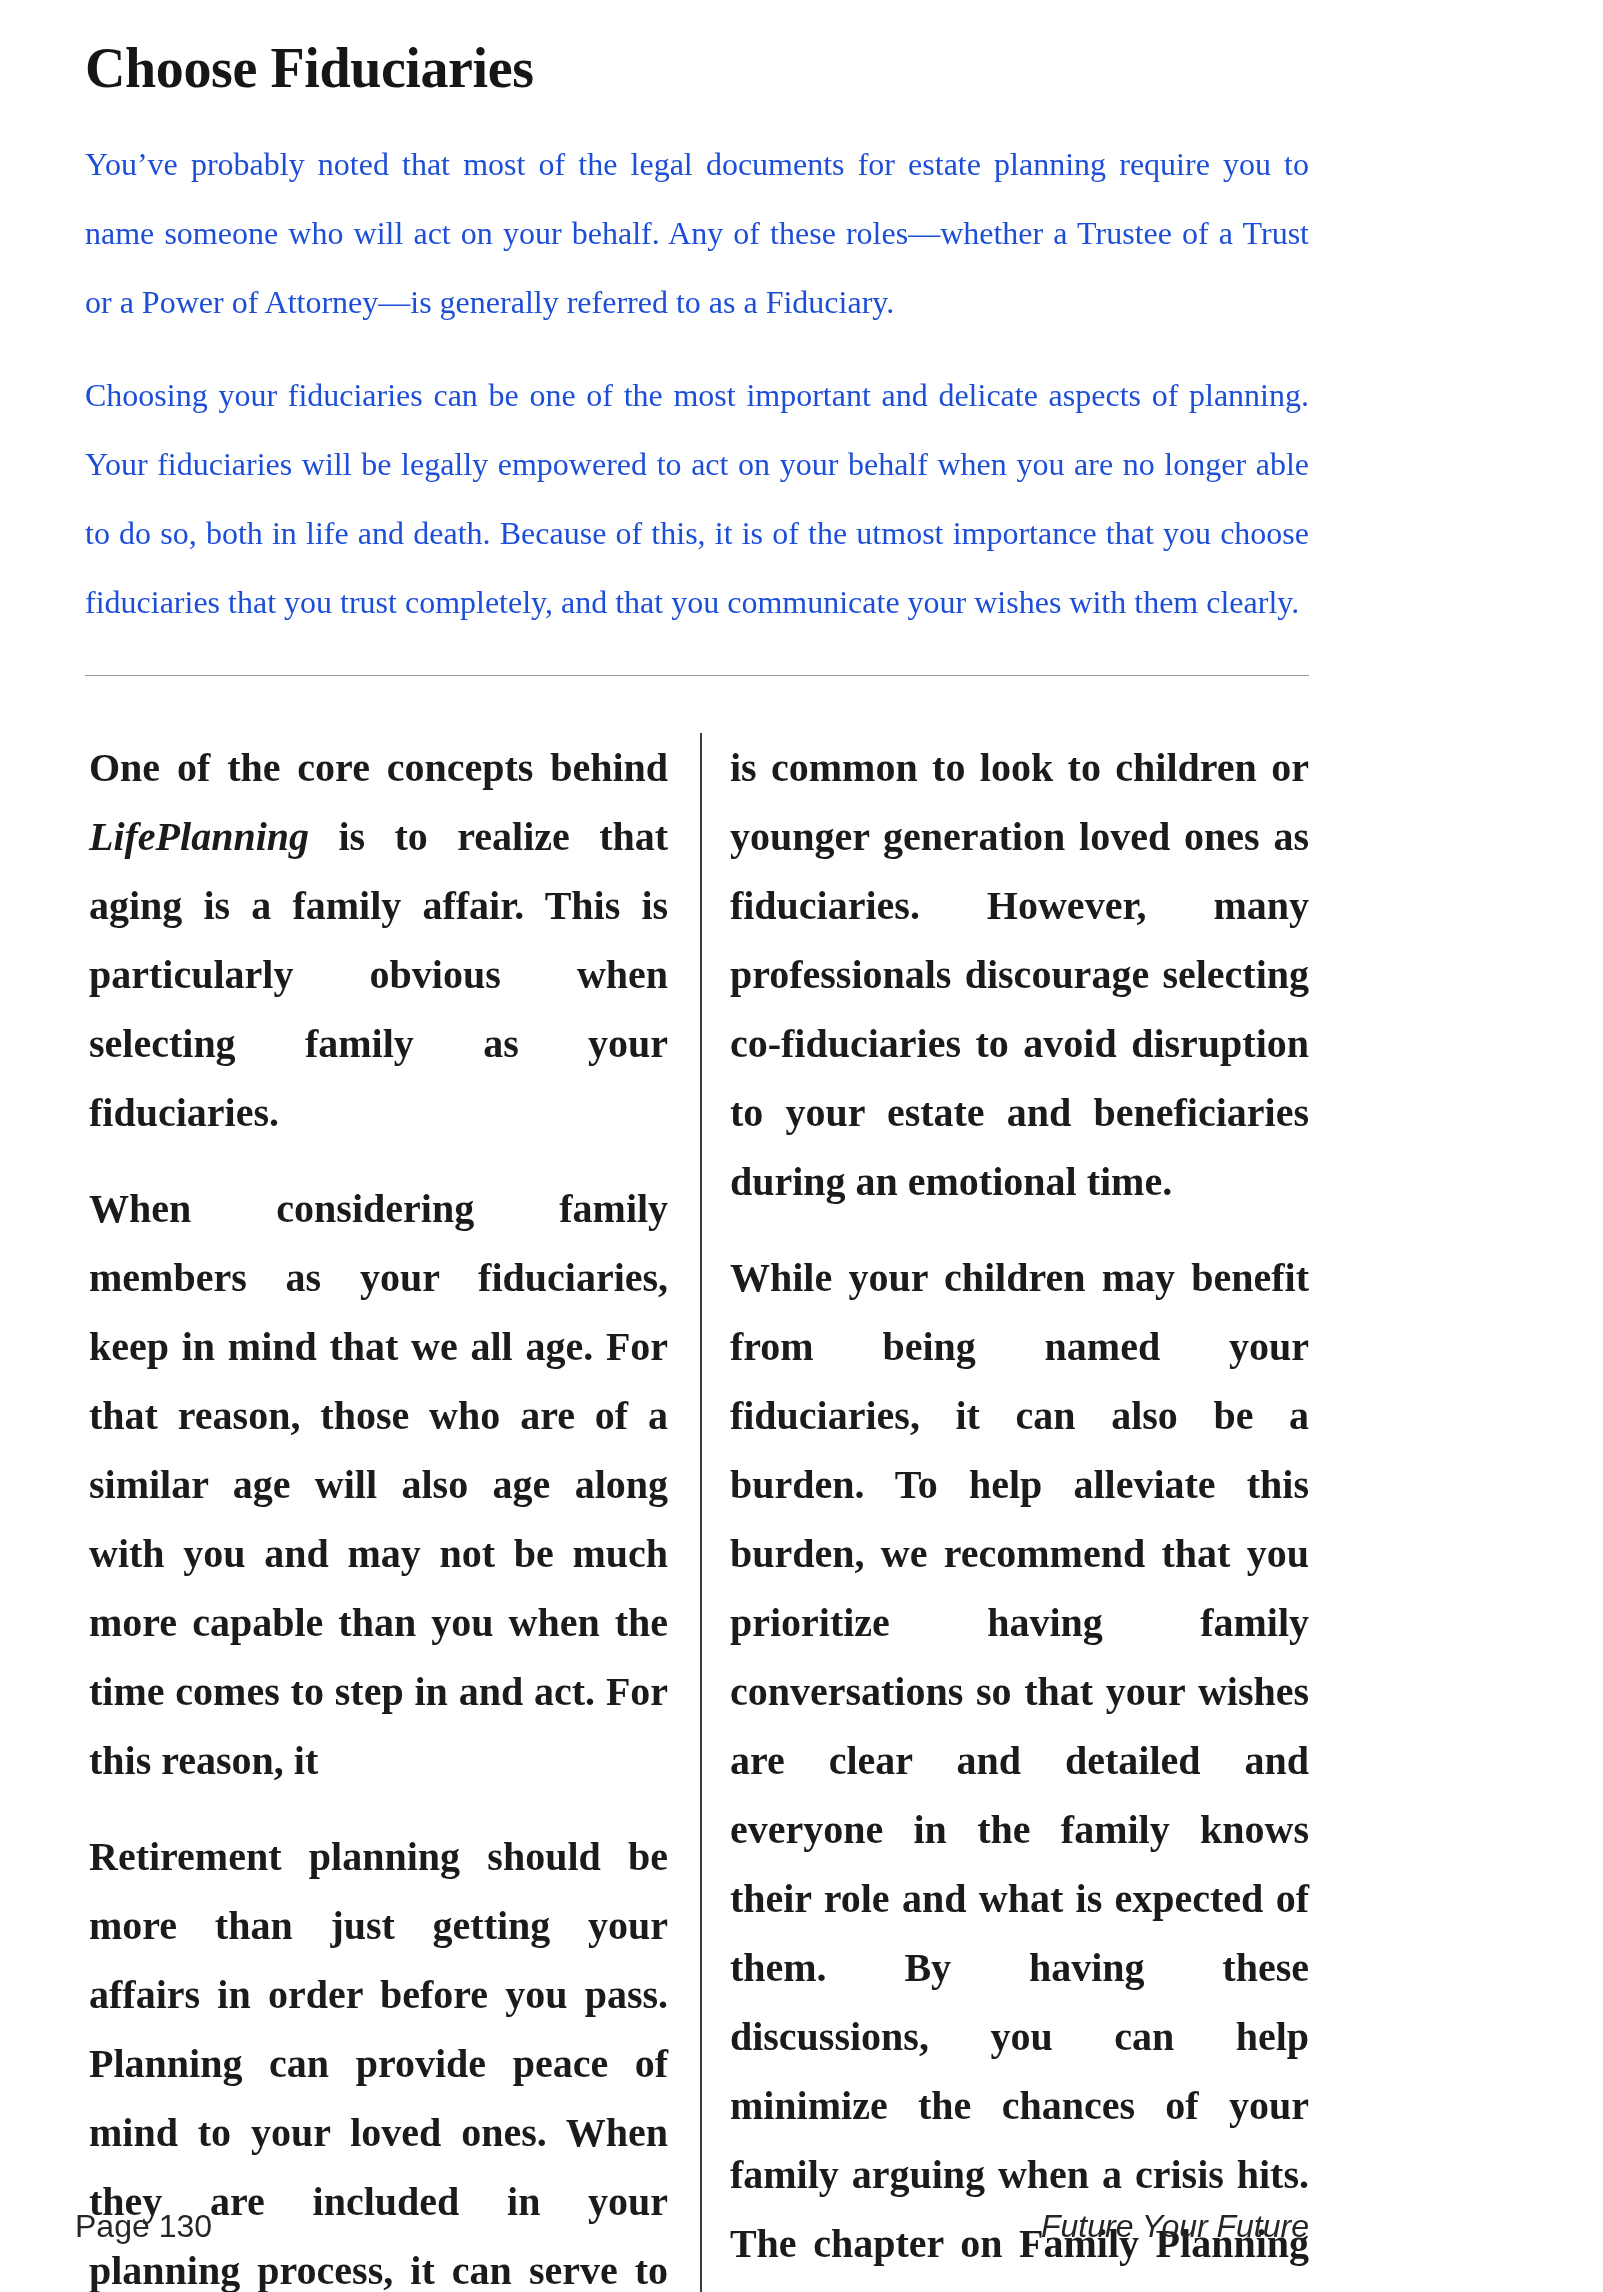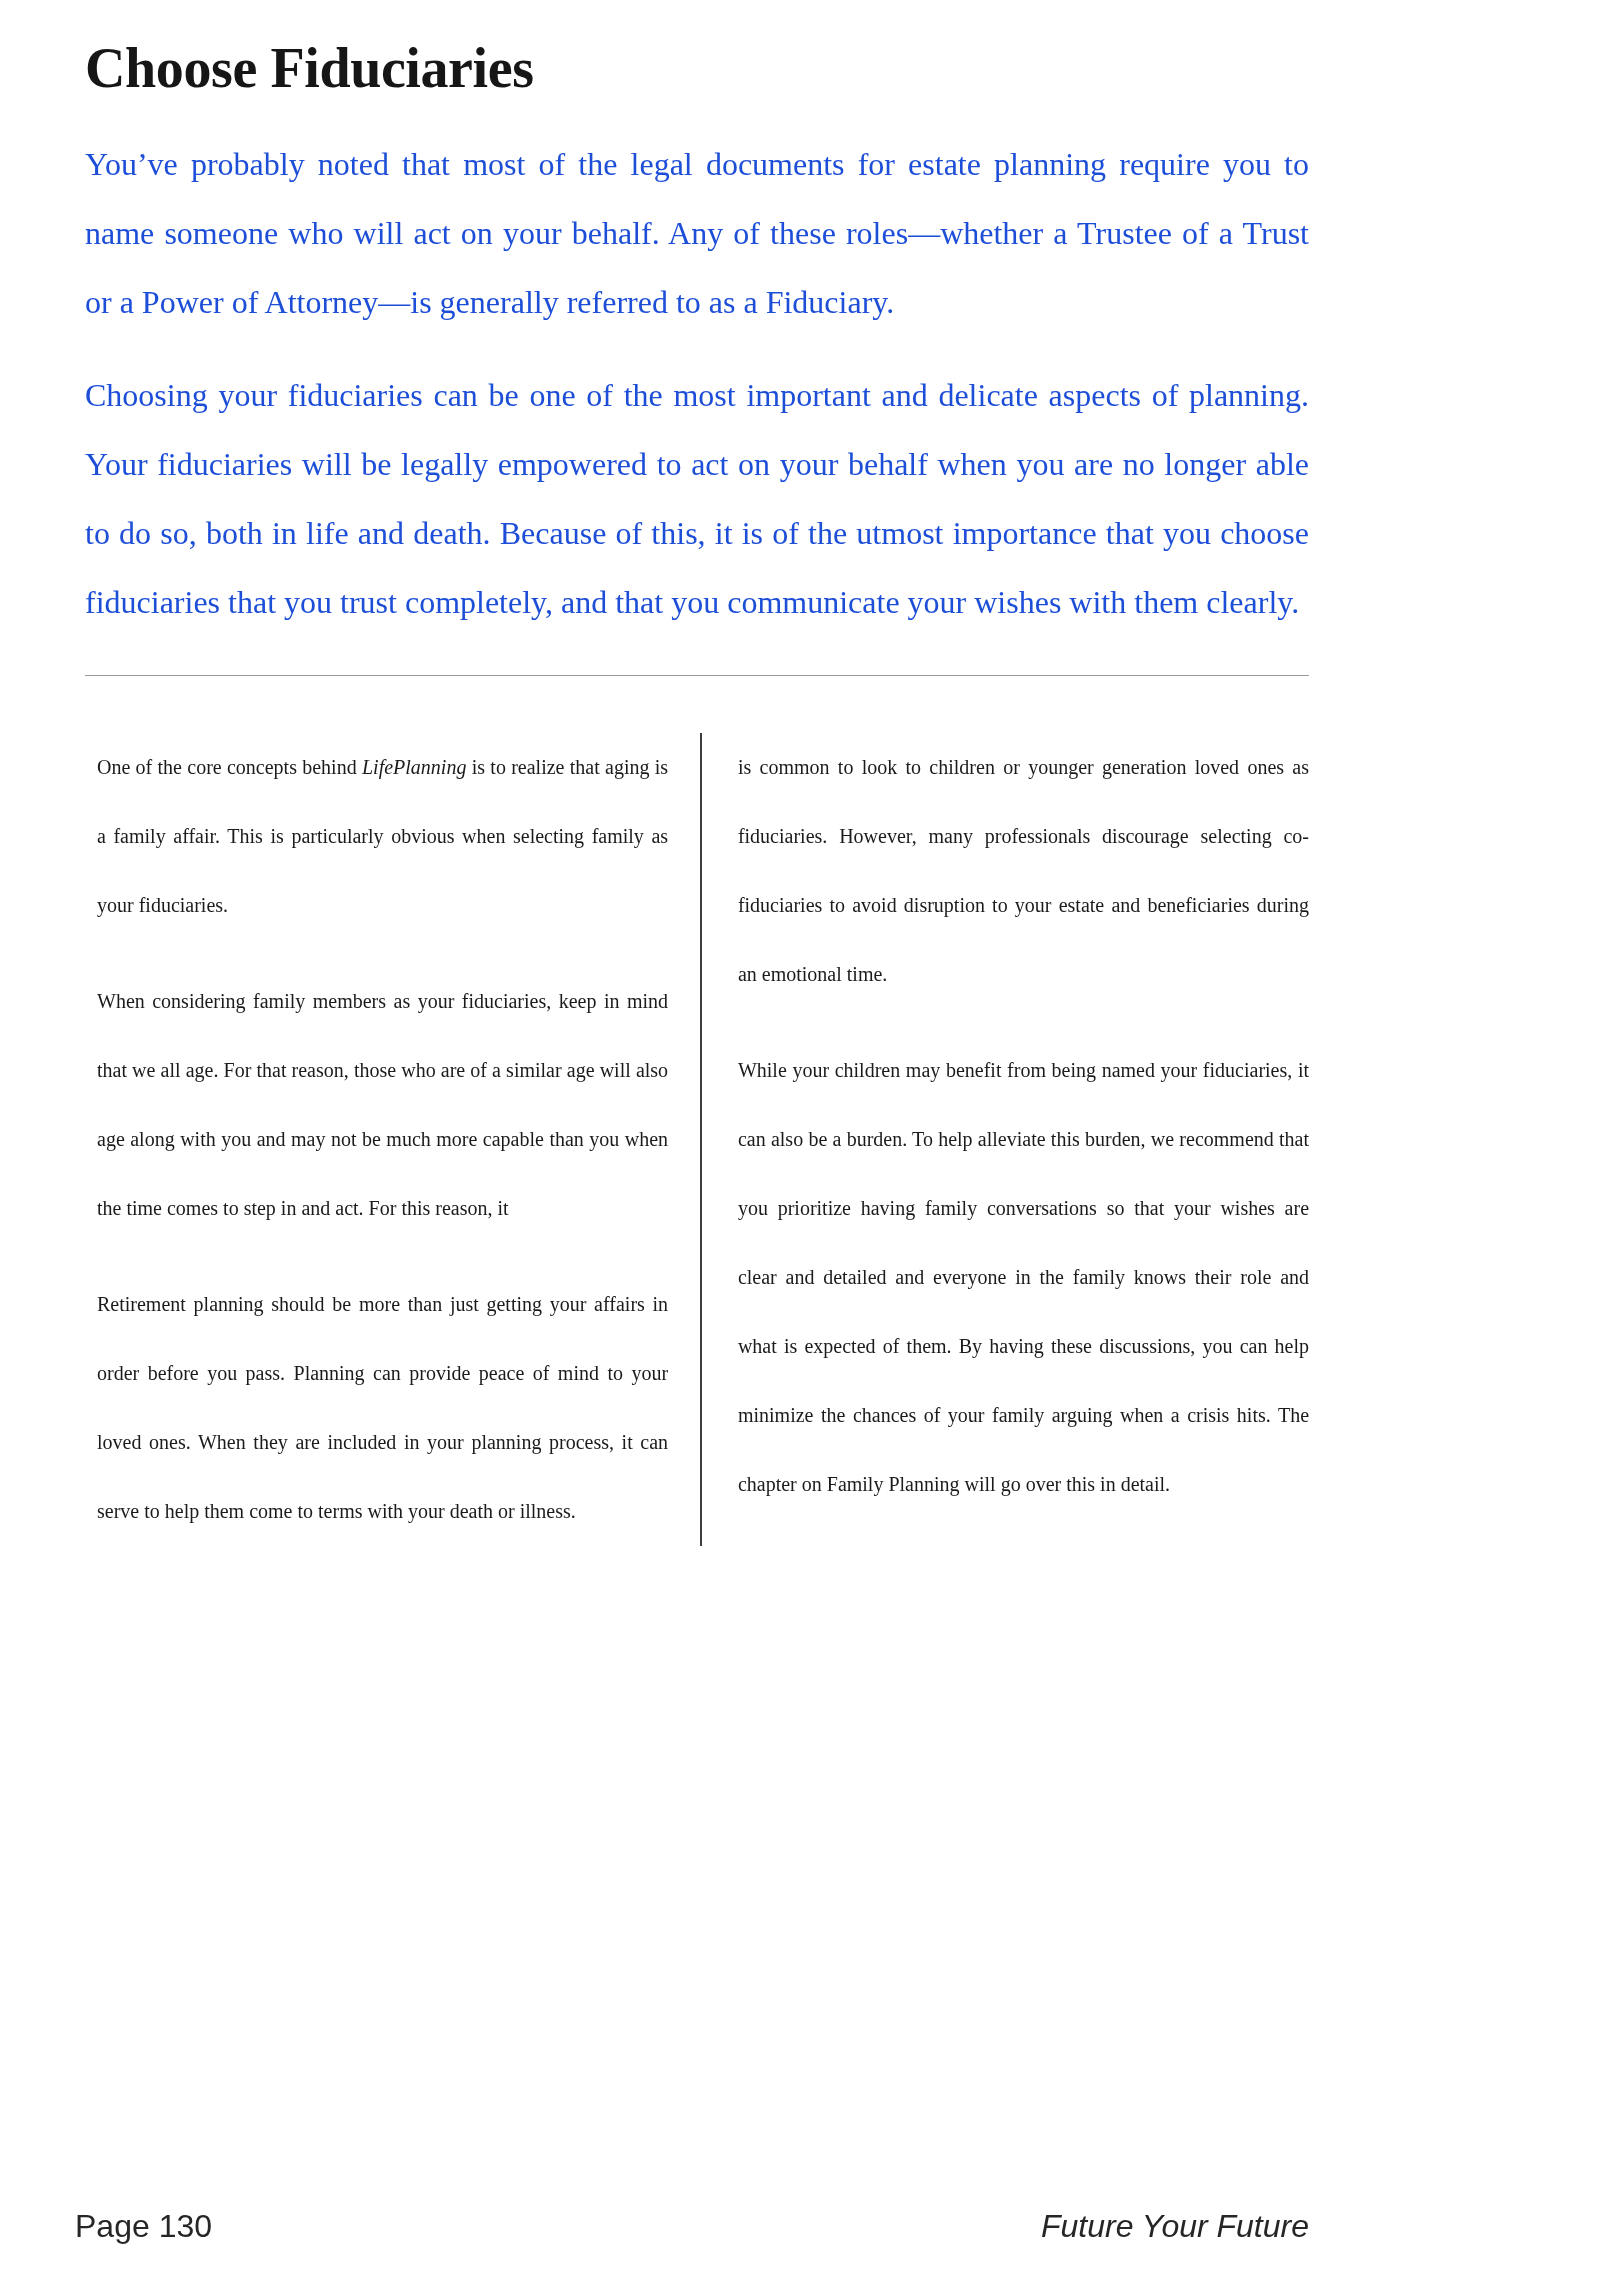--- a/index.html
+++ b/index.html
@@ -52,25 +52,26 @@
   }
   .col { flex: 1 1 0; min-width: 0; }
   .col.left  { padding-right: 32px; }
   .col.right { padding-left: 24px; }
   .col-divider {
     width: 1.8px;
     background: #3d3d3d;
     flex: 0 0 auto;
   }
   .col p {
-    margin: 0 0 27px 12px;
-    font-size: 20px;
+    margin: 0 0 27px 4px;
+    font-size: 40px;
     line-height: 69px;
     text-align: justify;
     color: #1b1b1b;
+    font-weight: bold;
   }
   .col p:last-child { margin-bottom: 0; }
   .italic { font-style: italic; }
   .footer {
     position: absolute;
     left: 75px;
     right: 79px;
     bottom: 48px;
     display: flex;
     justify-content: space-between;

